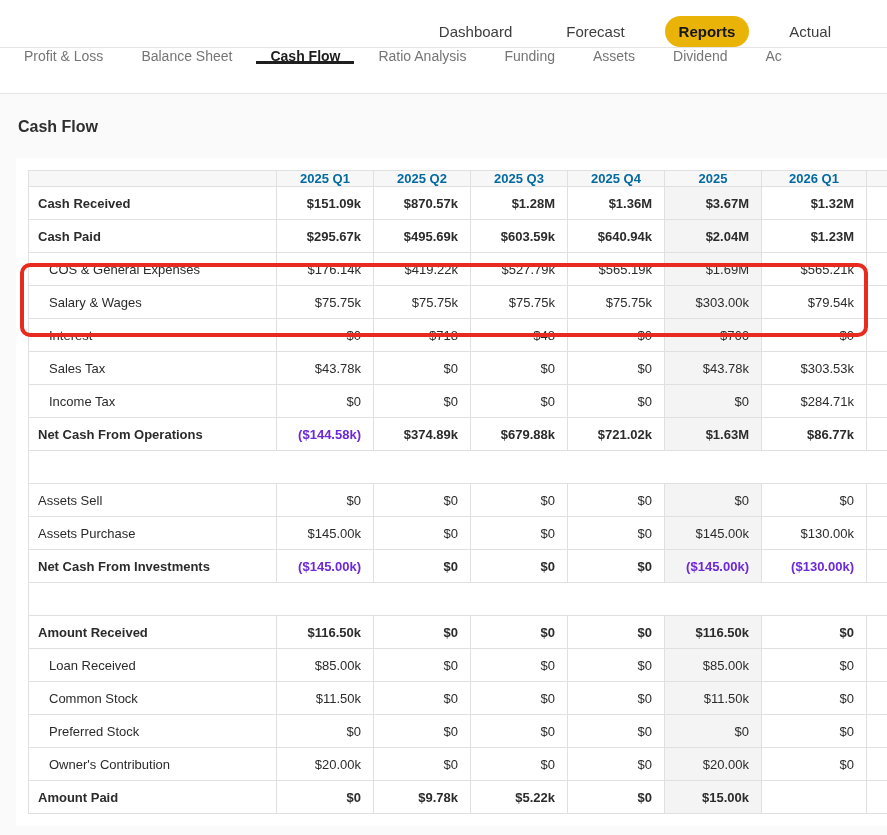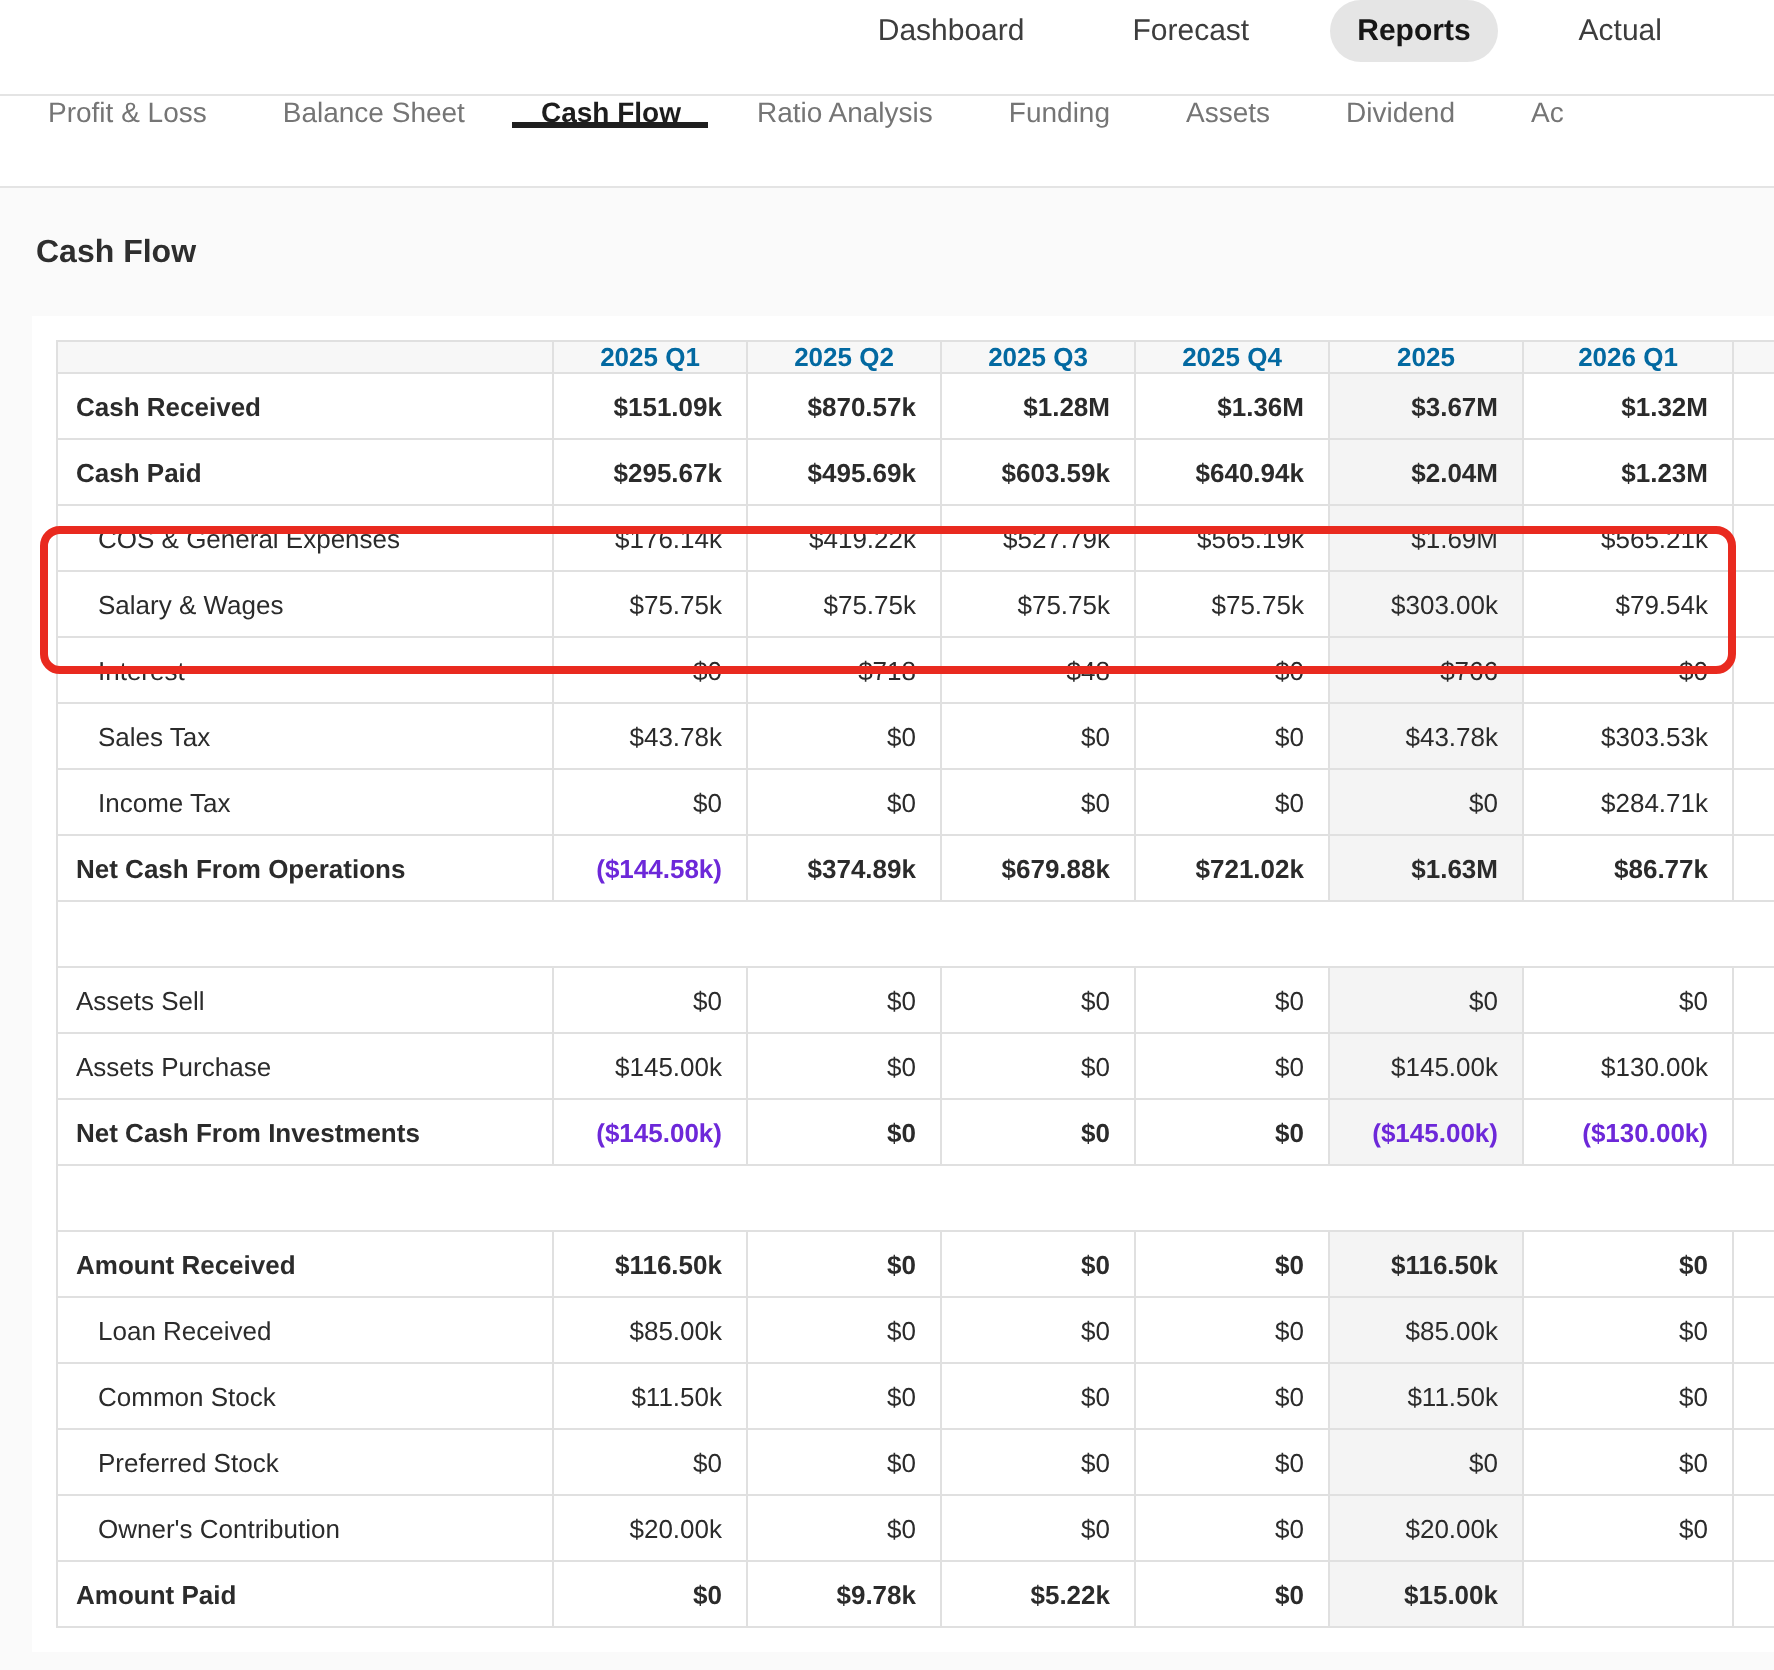--- a/index.html
+++ b/index.html
@@ -6,28 +6,28 @@
   html,body { width:887px; height:835px; overflow:hidden; }
   body {
     font-family:"Liberation Sans", sans-serif;
     background:#fafafa;
     color:#2b2b2b;
   }
 
   
   .topnav {
     height:48px; background:#fff; border-bottom:1px solid #e4e4e4;
-    display:flex; justify-content:flex-end; align-items:flex-start;
+    display:flex; justify-content:flex-end; align-items:flex-end;
     gap:26px; padding-right:42px;
   }
   .topnav-item {
     font-size:15px; color:#3d3d3d; cursor:pointer;
     padding:7px 14px; border-radius:17px; white-space:nowrap;
   }
-  .topnav-item.active { background:#e5e5e5; font-weight:bold; color:#161616; }
+  .topnav-item.active { background:#eab308; font-weight:bold; color:#161616; }
 
   
   .tabsbar {
     height:46px; background:#fff; border-bottom:1px solid #e4e4e4;
     display:flex; align-items:flex-start; padding-left:24px; gap:38px;
     white-space:nowrap; overflow:hidden;
   }
   .tab {
     display:flex; align-items:center; font-size:14px; color:#757575;
     position:relative; cursor:pointer;

